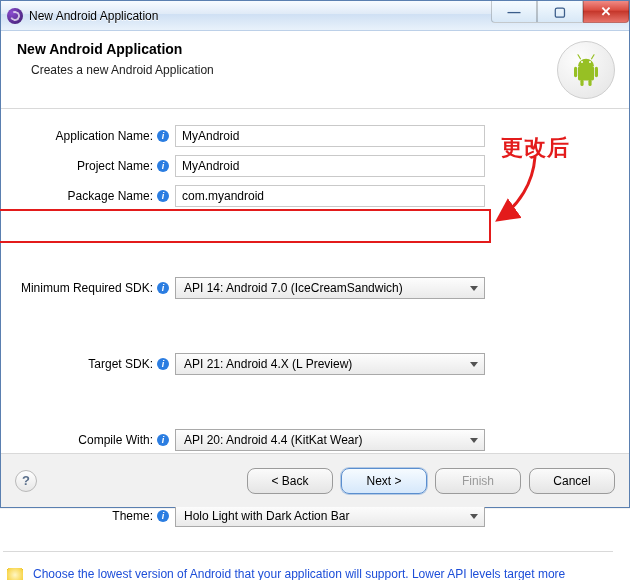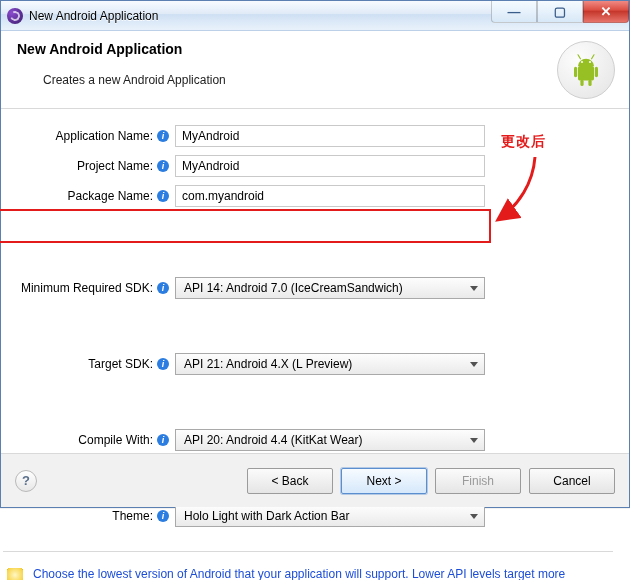--- a/index.html
+++ b/index.html
@@ -74,21 +74,21 @@
     padding: 10px 16px 10px 16px;
     border-bottom: 1px solid #d9d9d9;
     background: #fff;
     position: relative;
     height: 78px;
   }
   .header h1 {
     margin: 0 0 6px 0;
     font-size: 14px; font-weight: bold;
   }
-  .header p { margin: 16px; font-size: 12px; color: #222; padding-left:10px;}
+  .header p { margin: 4px; font-size: 12px; color: #222; padding-left:10px;}
   .android-badge {
     position: absolute; right: 14px; top: 10px;
     width: 58px; height: 58px; border-radius: 50%;
     background: radial-gradient(circle at 35% 30%, #fdfdfd, #e3e3e3);
     border: 1px solid #cfcfcf;
     display: flex; align-items: center; justify-content: center;
   }
   .android-badge svg { width: 40px; height: 40px; }
   
   .content {
@@ -155,21 +155,21 @@
   
   .highlight-box {
     position:absolute;
     border:2px solid #e31b1b;
     pointer-events:none;
   }
   
   .annot-text {
     position:absolute; color:#e31b1b;
     font-family: Liberation Serif, serif;
-    font-size:14px; font-weight:bold;
+    font-size:22px; font-weight:bold;
     letter-spacing:1px;
   }
   .annot-arrow { position:absolute; pointer-events:none; }
   
   .footer {
     position:absolute; left:0; right:0; bottom:0;
     height:54px;
     border-top:1px solid #d9d9d9;
     background:#f1f1f1;
     display:flex; align-items:center; justify-content:space-between;
@@ -179,21 +179,21 @@
     width:22px;height:22px;border:1px solid #b9b9b9;border-radius:50%;
     background:linear-gradient(#ffffff,#e7e7e7);
     display:flex;align-items:center;justify-content:center;
     color:#5a6f8b;font-weight:bold;font-size:13px;
   }
   .btnrow { display:flex; gap:8px; }
   .btn {
     min-width:86px; height:26px;
     border:1px solid #9b9b9b;
     background:linear-gradient(#fbfbfb,#e5e5e5);
-    border-radius:2px;
+    border-radius:8px;
     font:inherit; color:#000;
     display:flex;align-items:center;justify-content:center;
     padding:0 12px;
   }
   .btn.default {
     background:linear-gradient(#f6fbff,#d6e8fb);
     border-color:#5a8ecf;
     box-shadow:0 0 0 1px rgba(90,142,207,.4);
   }
   .btn.disabled { color:#9a9a9a; }

